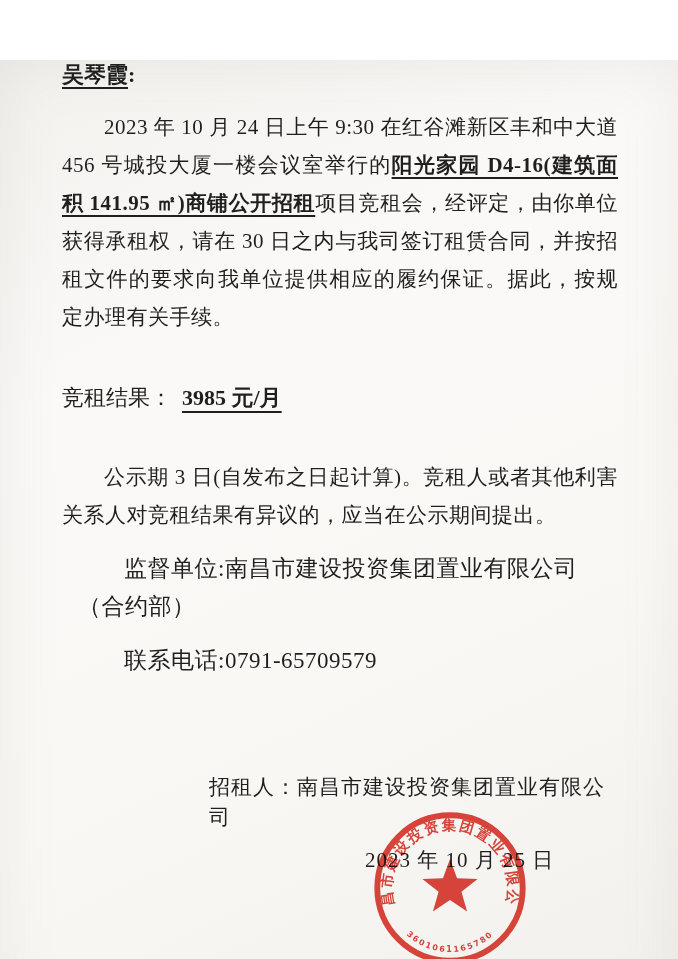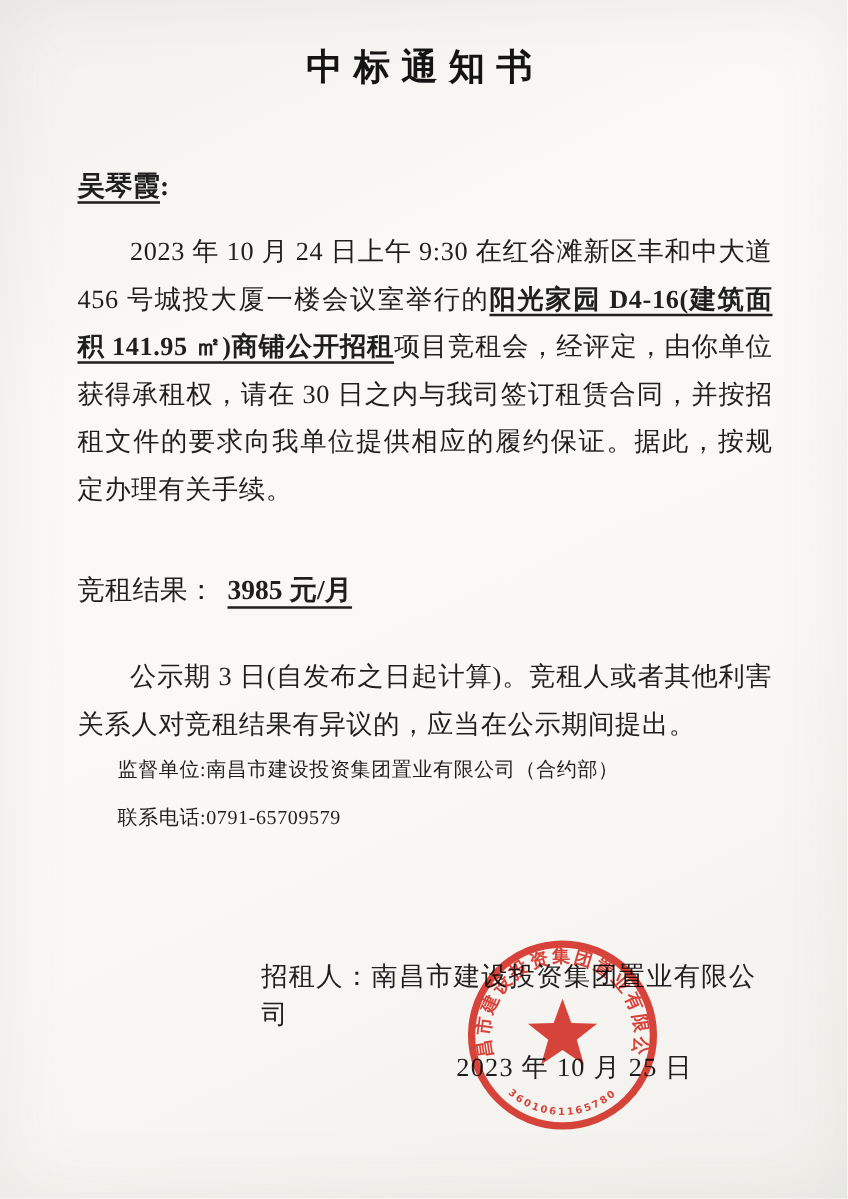--- a/index.html
+++ b/index.html
@@ -68,25 +68,25 @@
     font-weight: normal;
   }
   .result-value {
     font-weight: bold;
     text-decoration: underline;
     text-underline-offset: 6px;
     padding: 0 14px 0 10px;
     font-family: Liberation Serif, serif;
   }
   .notice {
-    margin-top: 34px;
+    margin-top: 44px;
   }
   .supervisor, .phone {
-    margin: 0;
-    font-size: 16px;
+    margin: 16px;
+    font-size: 23px;
     line-height: 38px;
     text-indent: 2em;
     letter-spacing: 0.5px;
   }
   .footer {
     margin-top: 92px;
     font-size: 21px;
     line-height: 30px;
   }
   .lessor-line {
@@ -134,21 +134,20 @@
     font-weight: bold;
     letter-spacing: 2.5px;
   }
 </style>
 </head>
 <body>
 
 <div class="page">
   <div class="content">
 
-    <h1 class="doc-title">中标通知书</h1>
 
     <div class="recipient"><span class="recipient-name">吴琴霞</span><span>:</span></div>
 
     <p class="para para-first"><span>2023 年 10 月 24 日上午 9:30 在红谷滩新区丰和中大道 456 号城投大厦一楼会议室举行的</span><span class="emphasis">阳光家园 D4-16(建筑面积 141.95 ㎡)商铺公开招租</span><span>项目竞租会，经评定，由你单位获得承租权，请在 30 日之内与我司签订租赁合同，并按招租文件的要求向我单位提供相应的履约保证。据此，按规定办理有关手续。</span></p>
 
     <div class="result-line"><span class="result-label">竞租结果：</span><span class="result-value">3985 元/月</span></div>
 
     <p class="para notice">公示期 3 日(自发布之日起计算)。竞租人或者其他利害关系人对竞租结果有异议的，应当在公示期间提出。</p>
 
     <p class="supervisor">监督单位:南昌市建设投资集团置业有限公司（合约部）</p>

